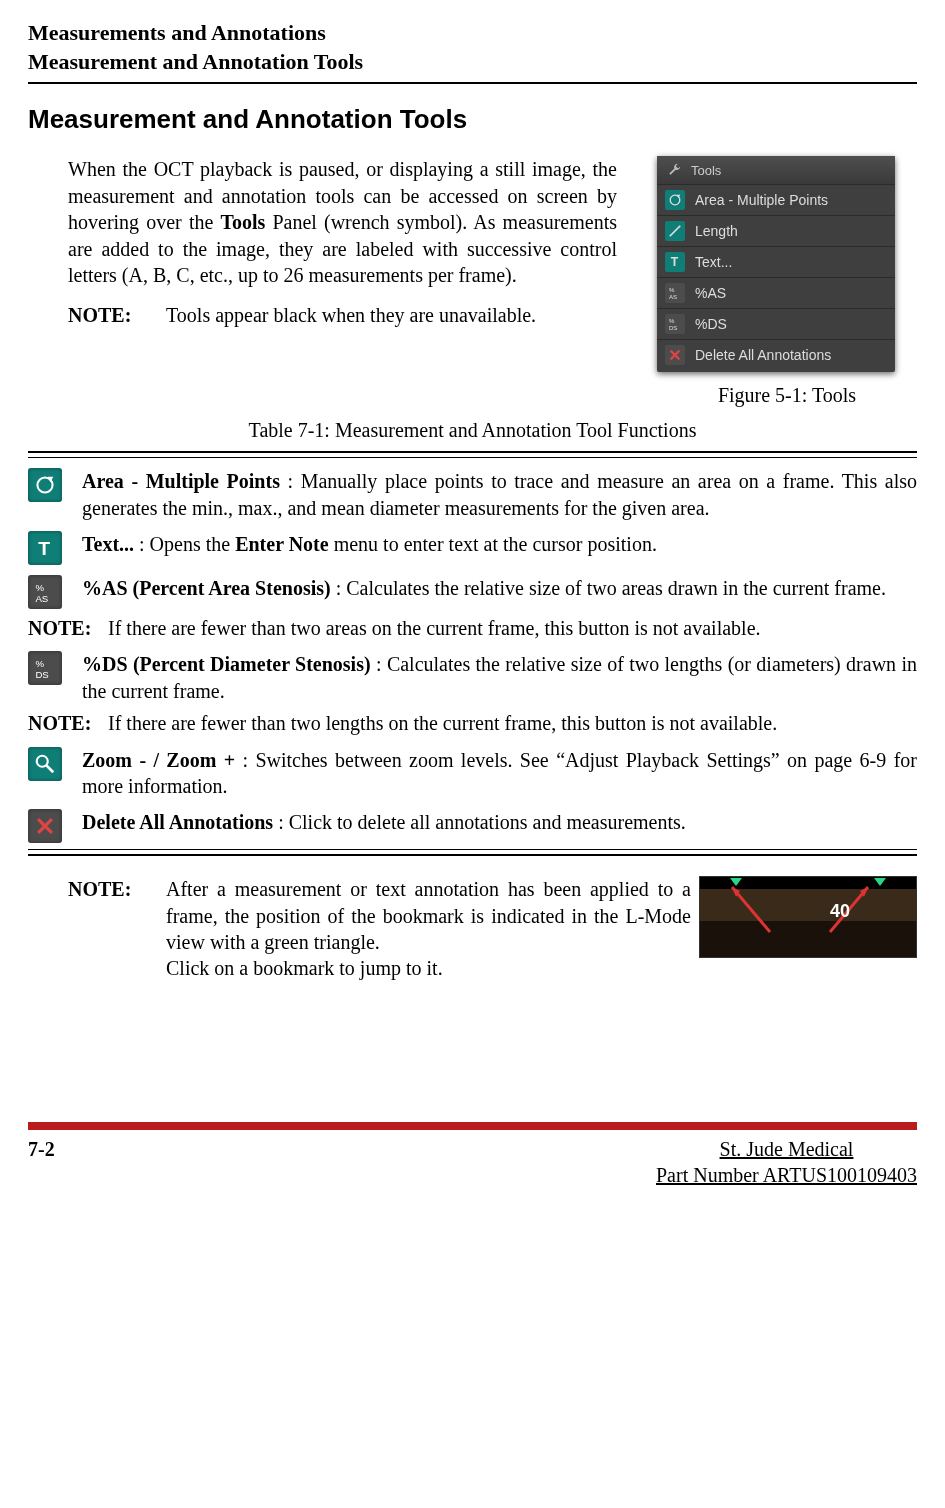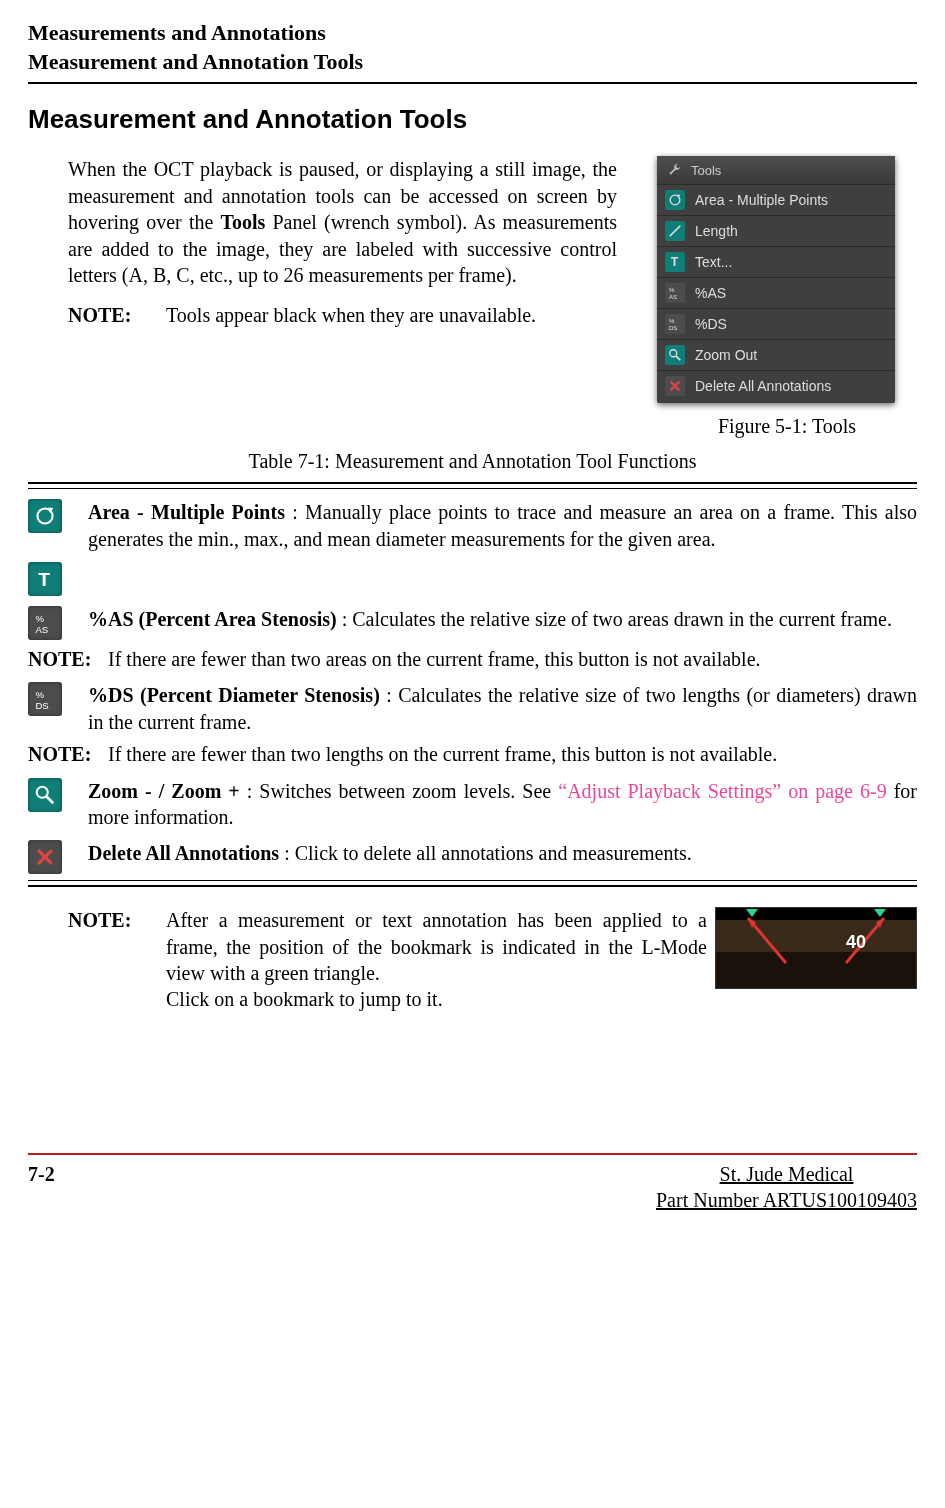--- a/index.html
+++ b/index.html
@@ -68,58 +68,58 @@
   }
   .tp-ico { width:20px; height:20px; display:inline-flex; align-items:center; justify-content:center; border-radius:2px; }
   .tp-label { color:#ddd; }
 
   
   .tbl-top { border-top: 2px solid #000; border-bottom: 1px solid #000; height: 4px; margin-top:4px; }
   .tbl-bot { border-top: 1px solid #000; border-bottom: 2px solid #000; height: 4px; margin-bottom:10px; }
 
   .tool-entry {
     display: flex;
-    gap: 26px;
+    gap: 20px;
     align-items: flex-start;
     margin: 10px 0 6px 0;
   }
   .tool-entry .tico {
     width: 34px; height: 34px; flex: 0 0 34px;
     border-radius: 3px;
     display:flex; align-items:center; justify-content:center;
     box-shadow: inset 0 0 4px rgba(0,0,0,.4);
   }
   .tool-entry .ttext { flex: 1 1 auto; text-align: justify; }
   .tool-note {
     display:flex; gap:10px; margin: 4px 0 8px 0;
   }
   .tool-note .lbl { font-weight: bold; min-width: 70px; }
 
   .bold { font-weight: bold; }
-  .xref { color: #ec4899; }
+  .xref { color: #000000; }
 
   .final-note {
     display:flex; gap:18px; margin: 20px 0 0 40px; align-items:flex-start;
   }
   .final-note .note-label { font-weight:bold; min-width:80px; }
   .final-note .body-wrap { display:flex; gap:8px; flex:1; }
   .final-note .text { flex:1; text-align:justify; }
   .final-note .img-box {
     flex: 0 0 200px; height:80px;
     background: linear-gradient(#000 0 15%, #3a2a1a 15% 55%, #1a120a 55% 100%);
-    position:relative; border:1px solid #333;
+    position:relative; border:1px solid #333;padding-left:16px;
   }
   .final-note .marker {
     position:absolute; top:1px; width:0; height:0;
     border-left:6px solid transparent; border-right:6px solid transparent;
     border-top:8px solid #29d68a;
   }
 
   .footer {
-    border-top: 2px solid #b91c1c;
+    border-top: 8px solid #b91c1c;
     margin-top: 140px;
     padding-top: 6px;
     display:flex; justify-content:space-between;
     font-size: 20px;
   }
   .footer .fl { font-weight: bold; }
   .footer .fr { text-align:center;text-decoration:underline; }
 </style>
 </head>
 <body>
@@ -189,29 +189,20 @@
           <div class="tp-row">
             <span class="tp-ico" style="background:#4c4c4c">
               <svg viewBox="0 0 16 16" width="14" height="14">
                 <text x="1" y="7" font-size="7" font-family="Arial" fill="#ddd">%</text>
                 <text x="1" y="15" font-size="7" font-family="Arial" fill="#ddd">DS</text>
               </svg>
             </span>
             <span class="tp-label">%DS</span>
           </div>
           <div class="tp-row">
-            <span class="tp-ico" style="background:#0f7e77">
-              <svg viewBox="0 0 16 16" width="14" height="14">
-                <circle cx="6" cy="6" r="4" fill="none" stroke="#ddd" stroke-width="1.5"></circle>
-                <line x1="9" y1="9" x2="14" y2="14" stroke="#ddd" stroke-width="2"></line>
-              </svg>
-            </span>
-            <span class="tp-label">Zoom Out</span>
-          </div>
-          <div class="tp-row">
             <span class="tp-ico" style="background:#4c4c4c">
               <svg viewBox="0 0 16 16" width="14" height="14">
                 <line x1="3" y1="3" x2="13" y2="13" stroke="#d44" stroke-width="2.5"></line>
                 <line x1="13" y1="3" x2="3" y2="13" stroke="#d44" stroke-width="2.5"></line>
               </svg>
             </span>
             <span class="tp-label">Delete All Annotations</span>
           </div>
         </div>
     </div>
@@ -231,20 +222,21 @@
         </svg>
       </div>
       <div class="ttext"><span class="bold">Area - Multiple Points</span> : Manually place points to trace and measure an area on a frame. This also generates the min., max., and mean diameter measurements for the given area.</div>
     </div>
     <div class="tool-entry">
       <div class="tico" style="background: rgb(15, 126, 119);">
         <svg viewBox="0 0 16 16" width="22" height="22">
           <text x="3" y="13" font-size="14" font-family="Arial" font-weight="bold" fill="#fff">T</text>
         </svg>
       </div>
+      <div class="ttext"><span class="bold">Text...</span> : Opens the <span class="bold">Enter Note</span> menu to enter text at the cursor position.</div>
     </div>
     <div class="tool-entry">
       <div class="tico" style="background: rgb(76, 76, 76);">
         <svg viewBox="0 0 16 16" width="22" height="22">
           <text x="1" y="7" font-size="7" font-family="Arial" fill="#fff">%</text>
           <text x="1" y="15" font-size="7" font-family="Arial" fill="#fff">AS</text>
         </svg>
       </div>
       <div class="ttext"><span class="bold">%AS (Percent Area Stenosis)</span> : Calculates the relative size of two areas drawn in the current frame.</div>
     </div>

